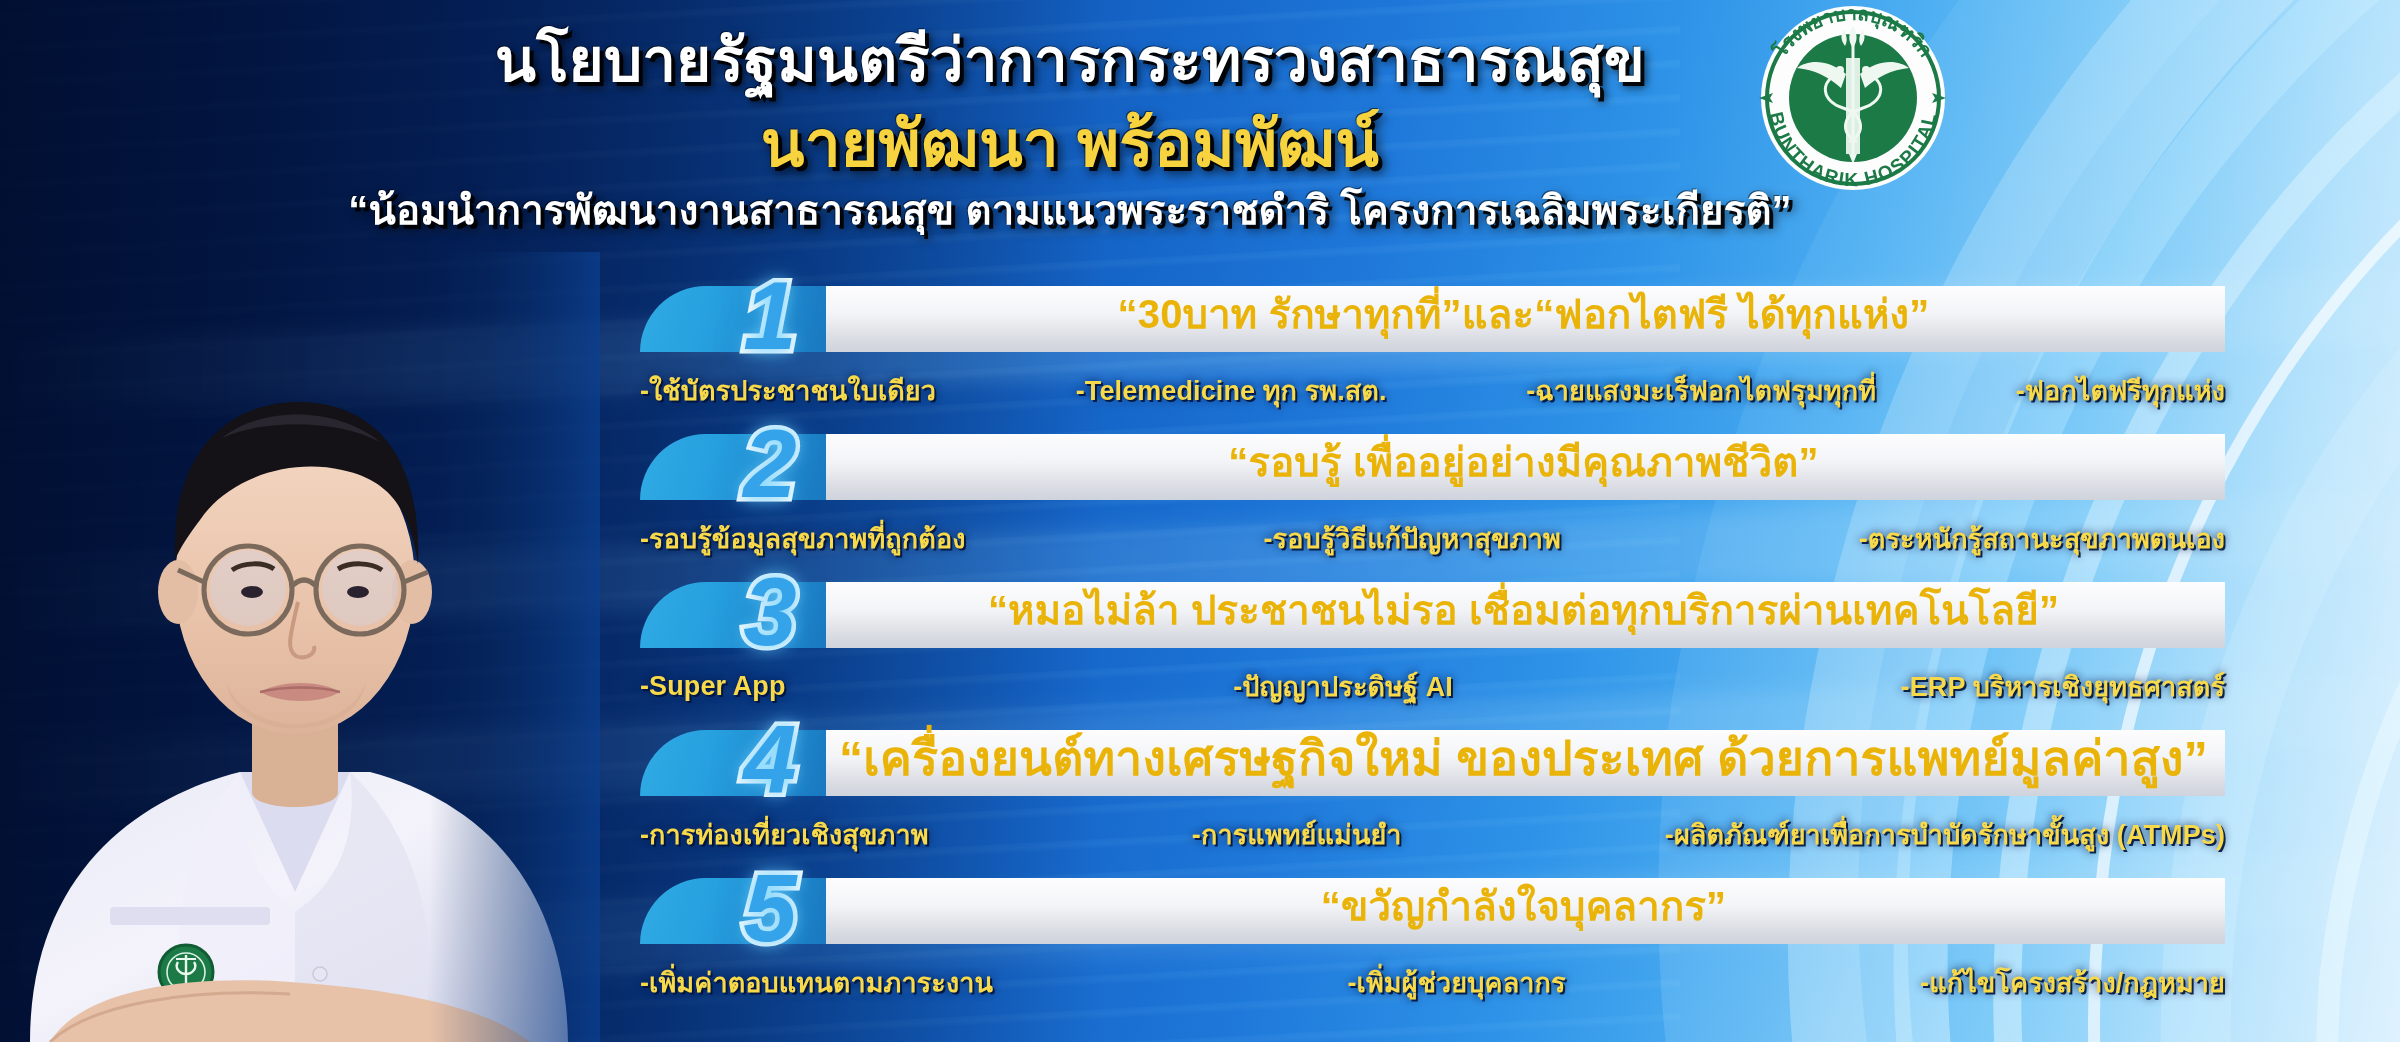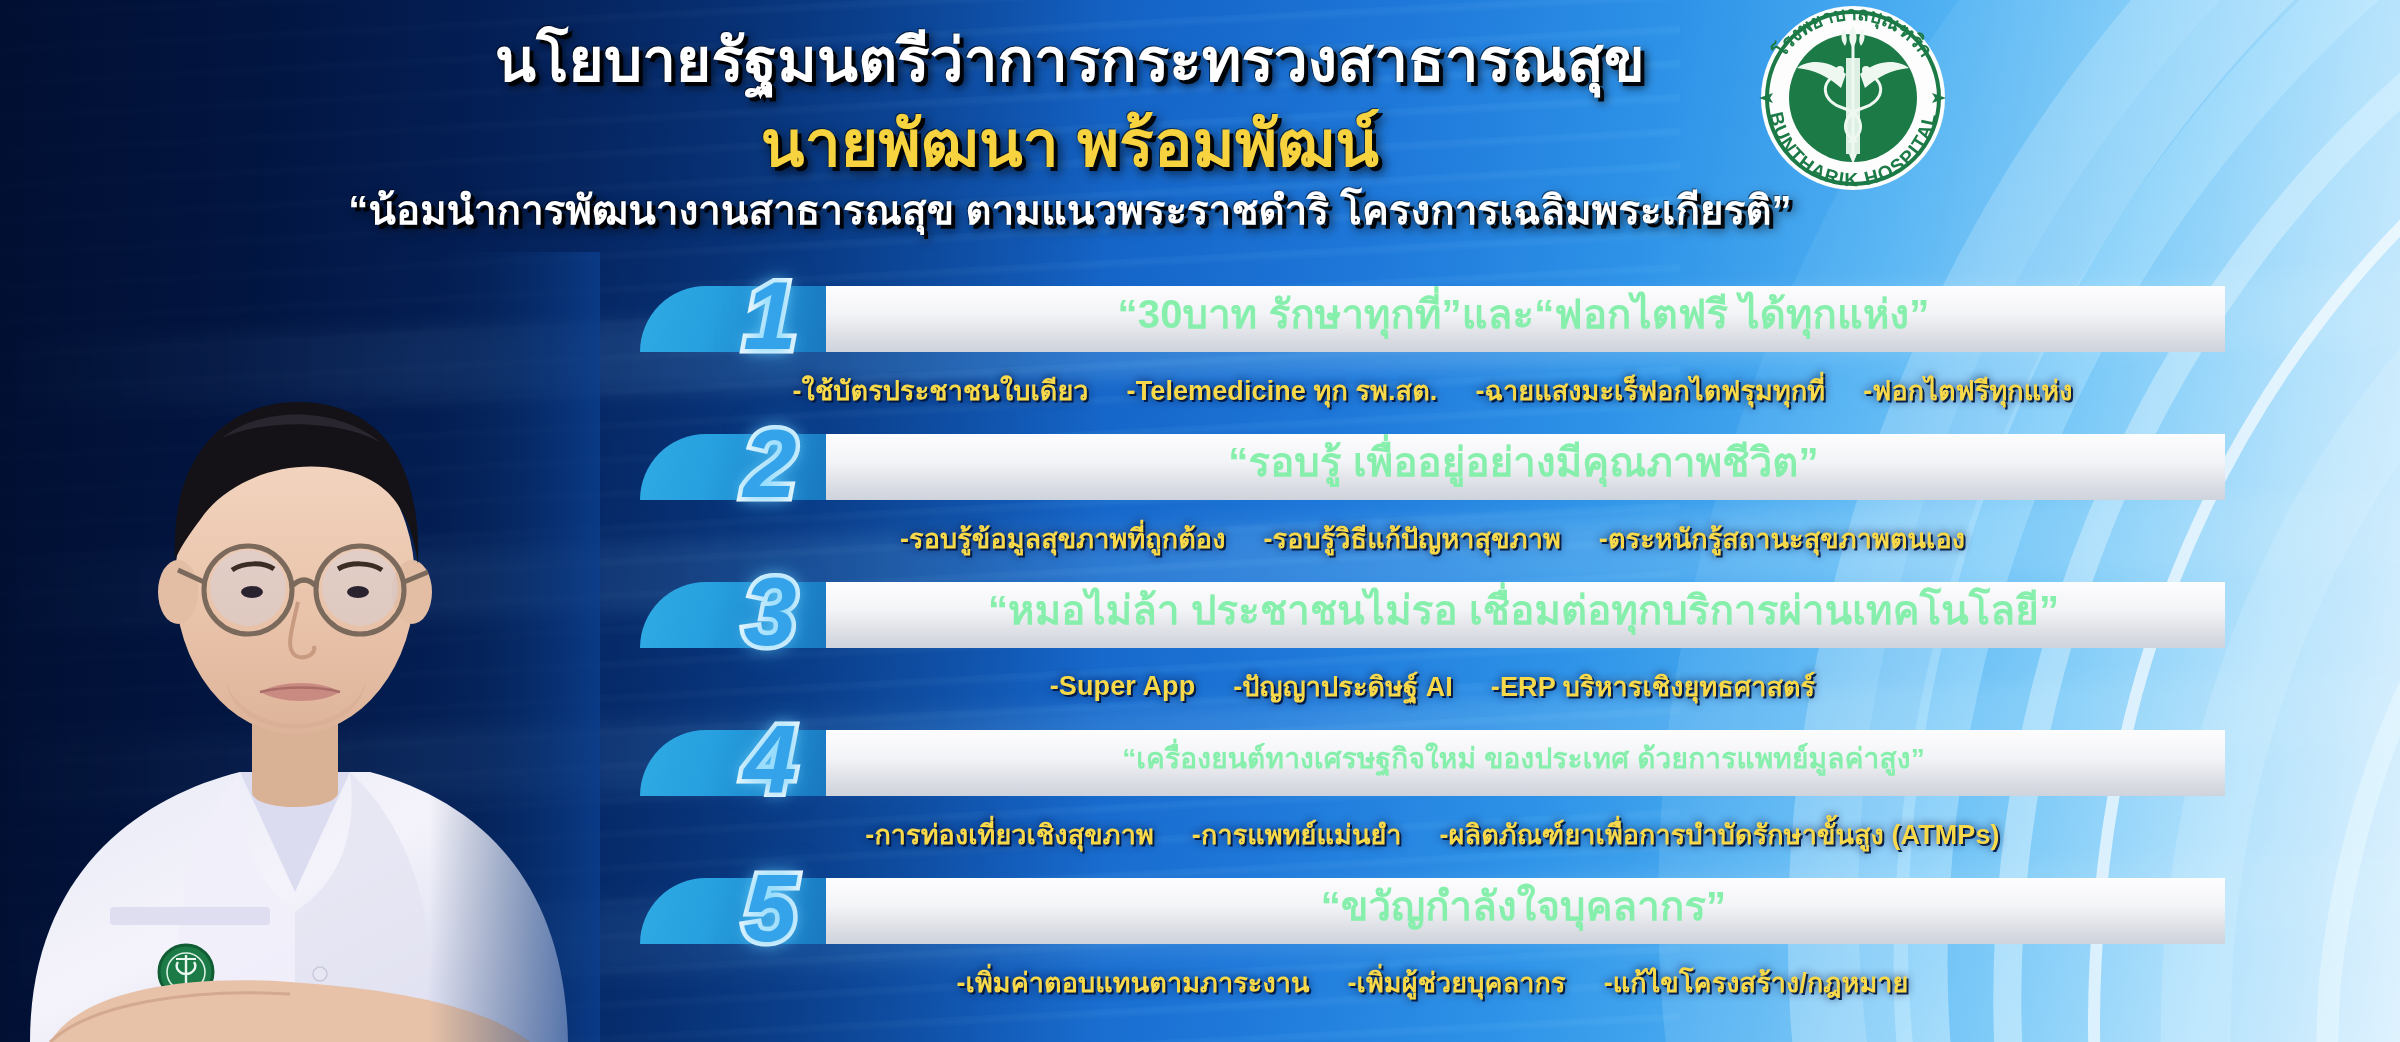--- a/index.html
+++ b/index.html
@@ -96,38 +96,38 @@
     background:linear-gradient(105deg,#2fabe4 0%,#27a0df 38%,#1d84c9 78%,#1a78c0 100%);
     border-top-left-radius:66px 66px;
   }
   .bar-body{
     position:absolute;left:186px;top:0;right:0;height:66px;
     background:linear-gradient(180deg,#fdfdfe 0%,#f3f4f7 42%,#d6d9e0 86%,#cfd3dc 100%);
   }
   .bar-label{
     position:absolute;left:196px;top:0;right:14px;height:56px;
     display:flex;align-items:center;justify-content:center;
-    font-size:40px;font-weight:700;color:#86efac;white-space:nowrap;
+    font-size:40px;font-weight:700;color:#eab308;white-space:nowrap;
     letter-spacing:.2px;
   }
 
   .num{
     position:absolute;left:710px;top:-16px;width:120px;height:104px;
     display:flex;align-items:center;justify-content:center;
     font-size:96px;font-weight:700;line-height:1;
     color:#35a3ea;
     -webkit-text-stroke:9px #ffffff;
     paint-order:stroke fill;
     text-shadow:0 0 16px rgba(120,215,255,.95),0 0 30px rgba(60,170,240,.6);
     font-style:italic;
   }
 
   .bullets{
     position:absolute;left:640px;top:84px;width:1585px;height:52px;
-    display:flex;align-items:center;justify-content:center;
+    display:flex;align-items:center;justify-content:space-between;
     gap:38px;white-space:nowrap;
   }
   .bullet{
     font-size:27px;font-weight:700;color:#f8d94a;
     text-shadow:2px 2px 0 rgba(0,20,60,.9),0 0 8px rgba(0,20,70,.85);
     letter-spacing:.1px;
   }
 </style>
 </head>
 <body>
@@ -330,21 +330,21 @@
         <div class="bullets">
           <span class="bullet">-Super App</span>
           <span class="bullet">-ปัญญาประดิษฐ์ AI</span>
           <span class="bullet">-ERP บริหารเชิงยุทธศาสตร์</span>
         </div>
       </div>
       <div class="row">
         <div class="bar">
           <div class="bar-cap"></div>
           <div class="bar-body"></div>
-          <div class="bar-label" style="font-size: 28px;">“เครื่องยนต์ทางเศรษฐกิจใหม่ ของประเทศ ด้วยการแพทย์มูลค่าสูง”</div>
+          <div class="bar-label" style="font-size: 48px;">“เครื่องยนต์ทางเศรษฐกิจใหม่ ของประเทศ ด้วยการแพทย์มูลค่าสูง”</div>
         </div>
         <div class="num">4</div>
         <div class="bullets">
           <span class="bullet">-การท่องเที่ยวเชิงสุขภาพ</span>
           <span class="bullet">-การแพทย์แม่นยำ</span>
           <span class="bullet">-ผลิตภัณฑ์ยาเพื่อการบำบัดรักษาขั้นสูง (ATMPs)</span>
         </div>
       </div>
       <div class="row">
         <div class="bar">

